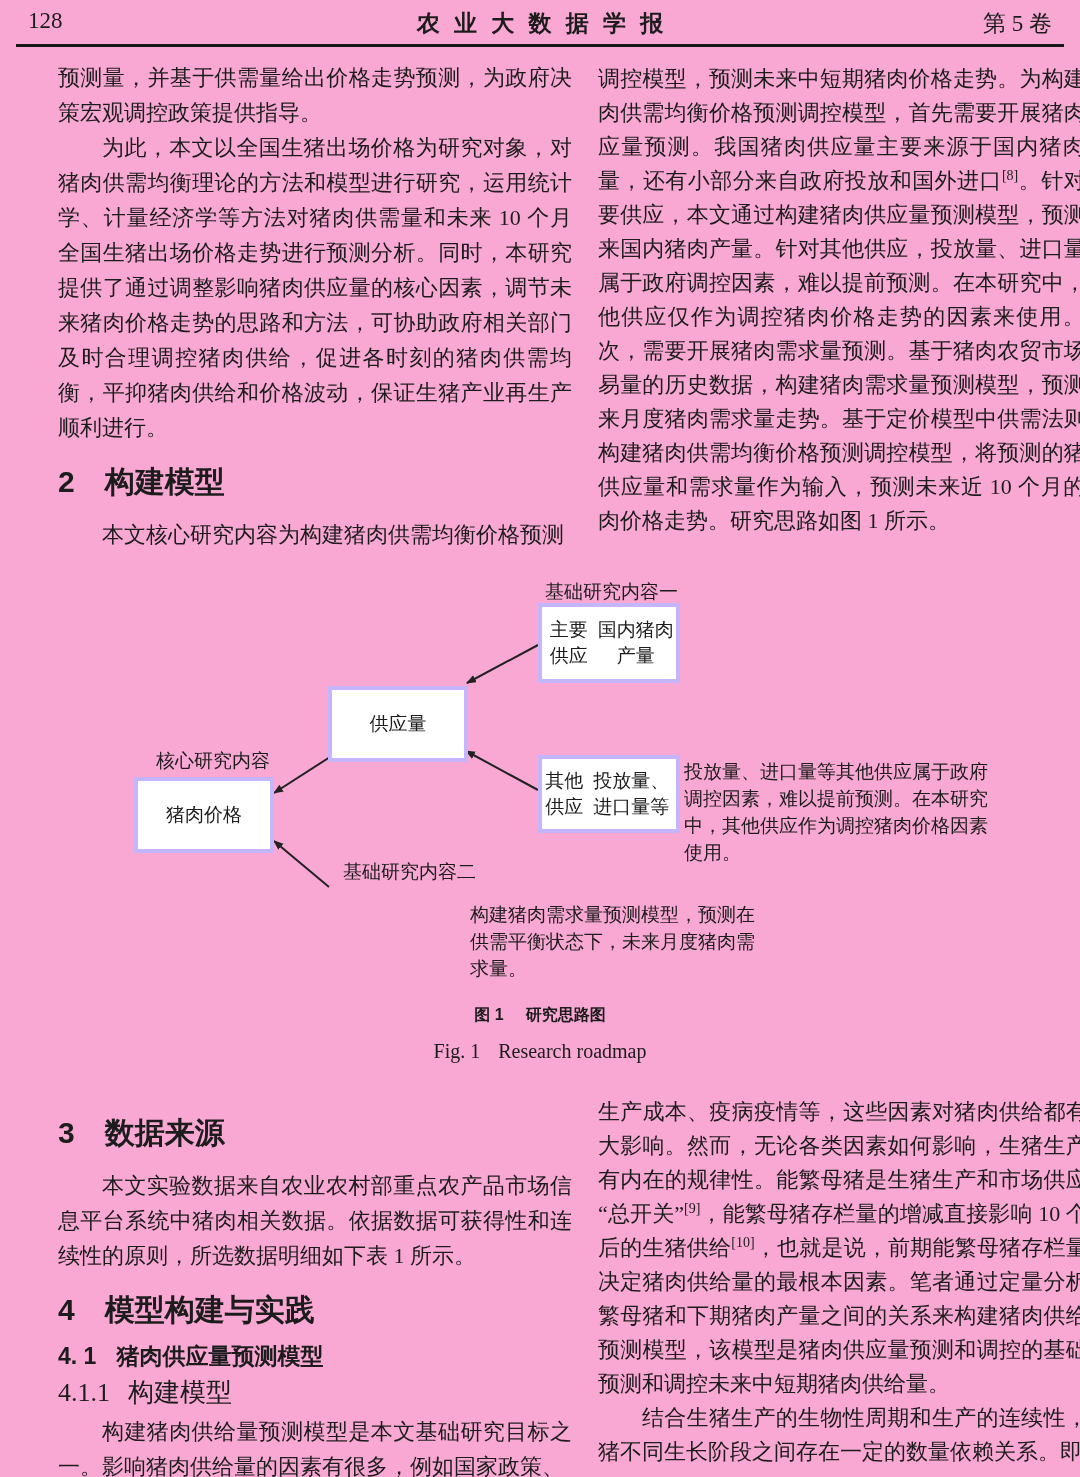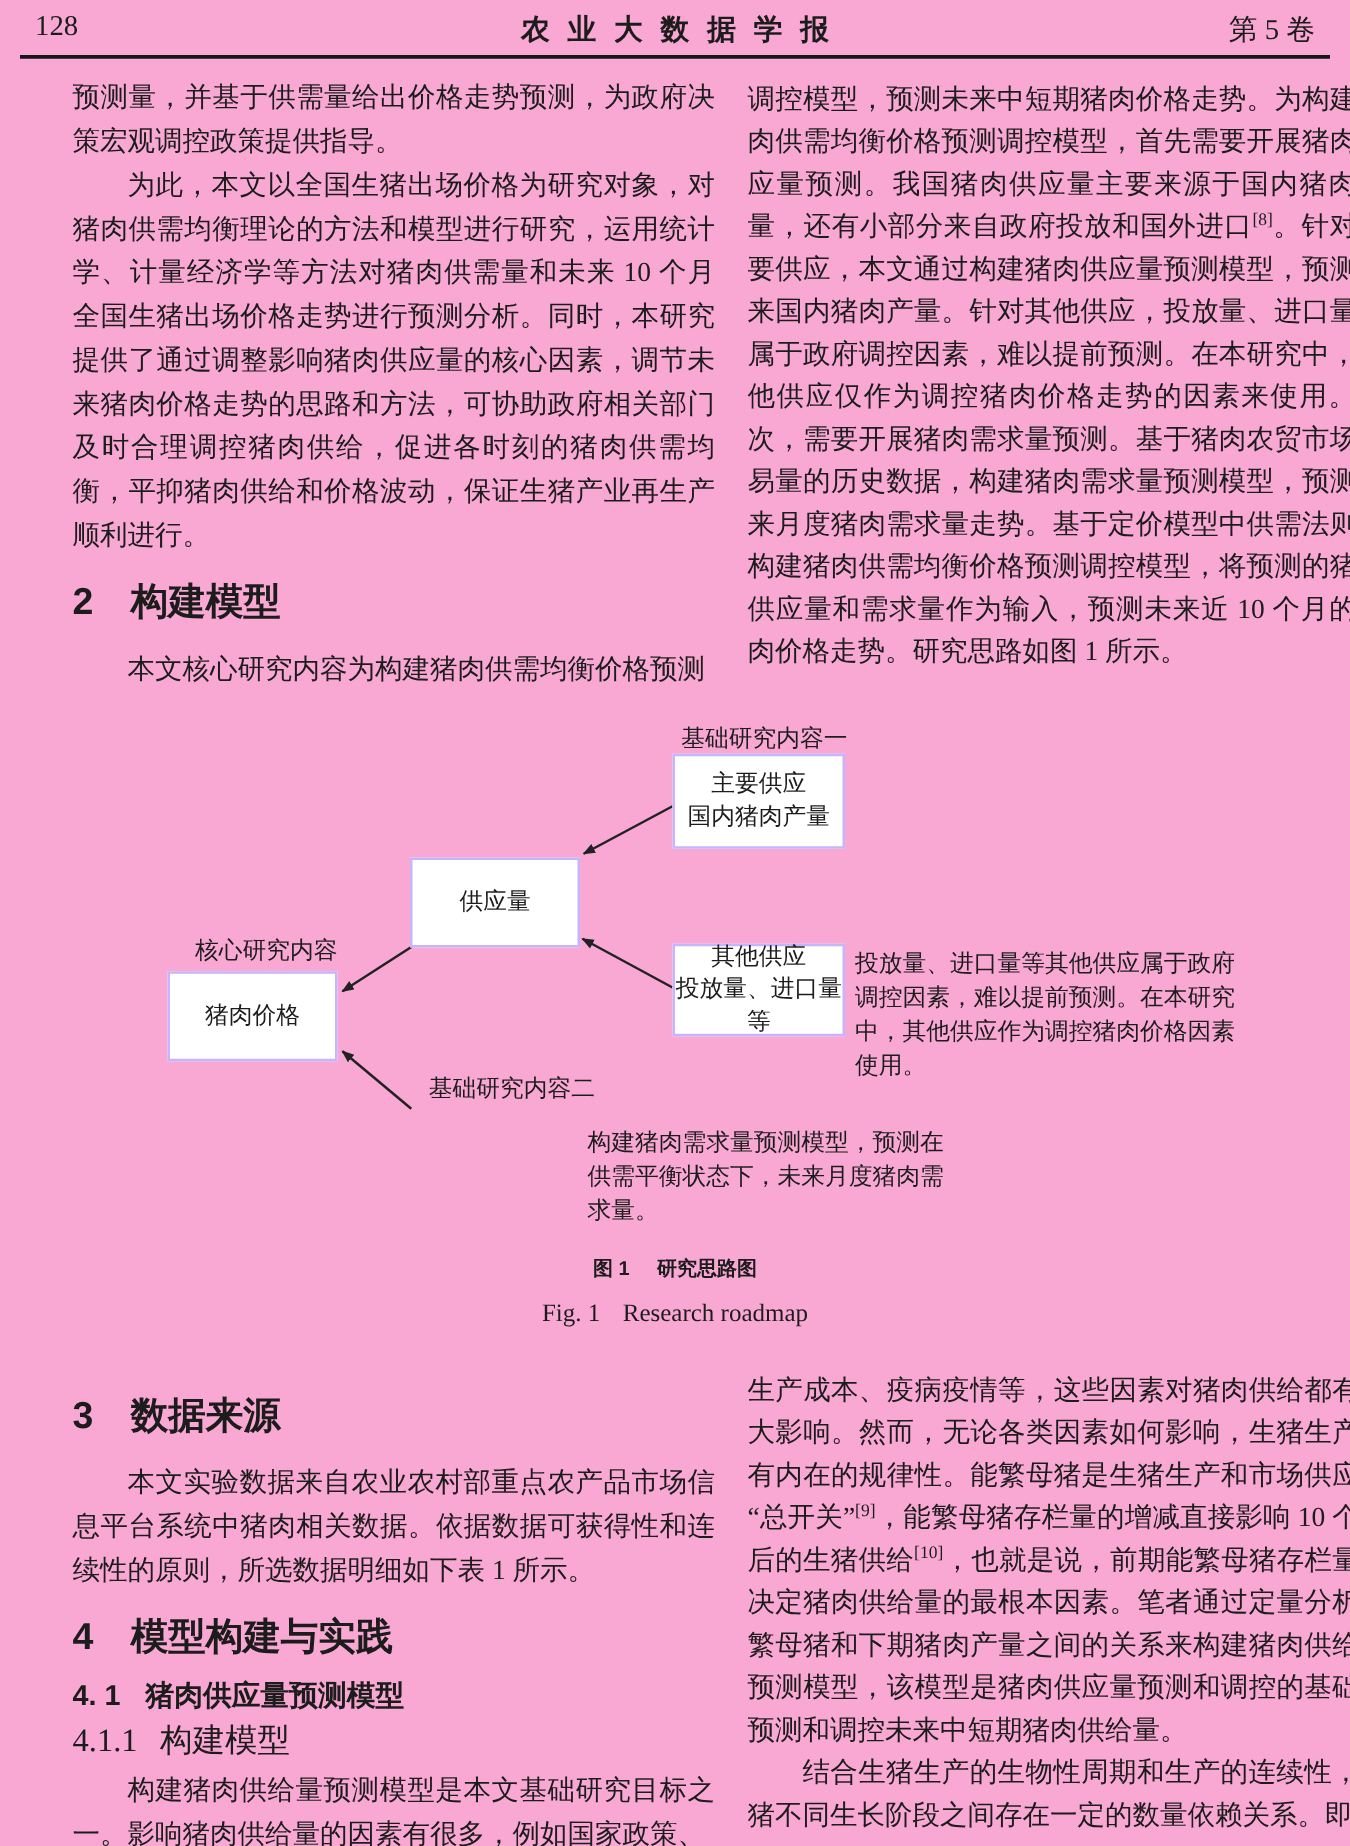--- a/index.html
+++ b/index.html
@@ -44,22 +44,22 @@
   .h-sub .num{margin-right:20px;}
   .h-subsub{
     font-size:26px;line-height:22px;font-weight:400;
     margin:14px 0 10px 0;text-align:left;text-indent:0;
   }
   .h-subsub .num{margin-right:18px;}
   
   .fig{position:absolute;left:0;top:570px;width:1080px;height:420px;font-size:19px;line-height:27px;padding-left:36px;}
   .fig-label{position:absolute;white-space:nowrap;}
   .fig-box{
-    position:absolute;border:2px solid #c4b5fd;background:#fff;
-    display:flex;flex-direction:column;align-items:center;justify-content:center;
+    position:absolute;border:4px solid #c4b5fd;background:#fff;
+    display:flex;flex-direction:row;align-items:center;justify-content:center;
     text-align:center;line-height:26px;
   }
   .fig-ann{position:absolute;text-align:left;}
   .fig-arrows{position:absolute;left:0;top:0;width:1080px;height:420px;}
   
   .cap-cn{
     position:absolute;left:0;right:0;top:1005px;text-align:center;
     font-family:"Liberation Sans","DejaVu Sans",sans-serif;font-weight:700;font-size:16px;
   }
   .cap-cn .sp{display:inline-block;width:22px;}

